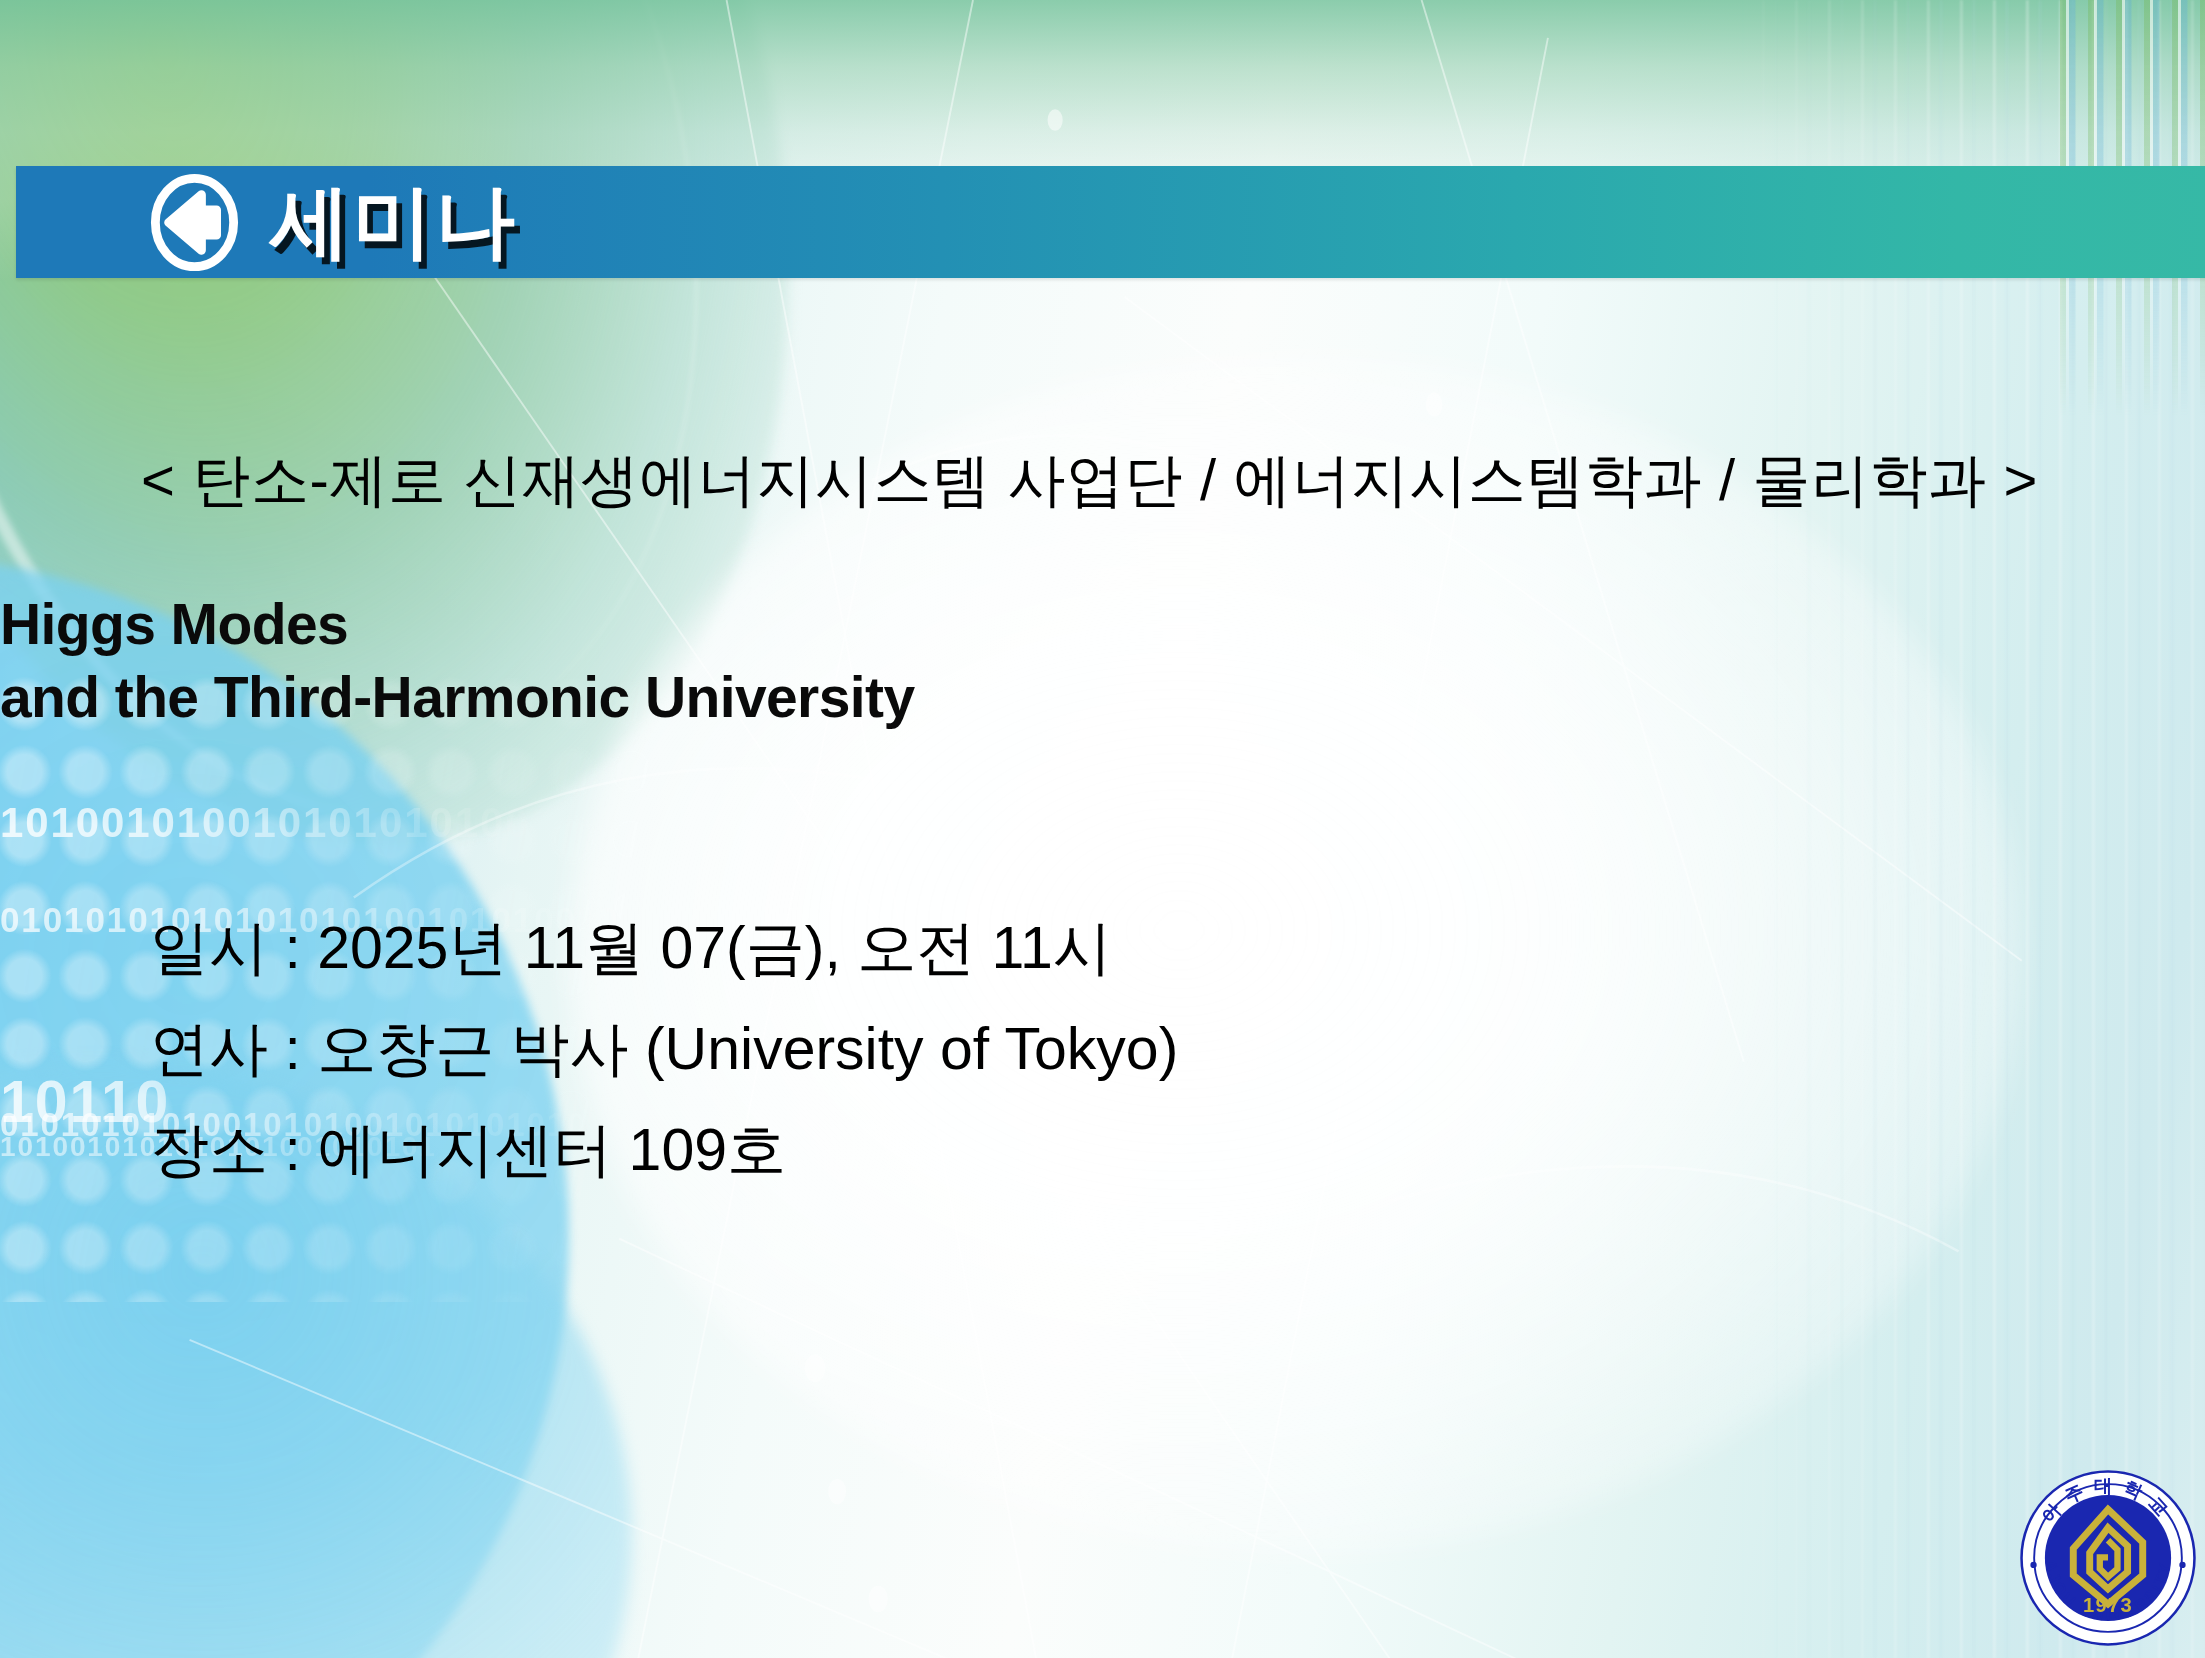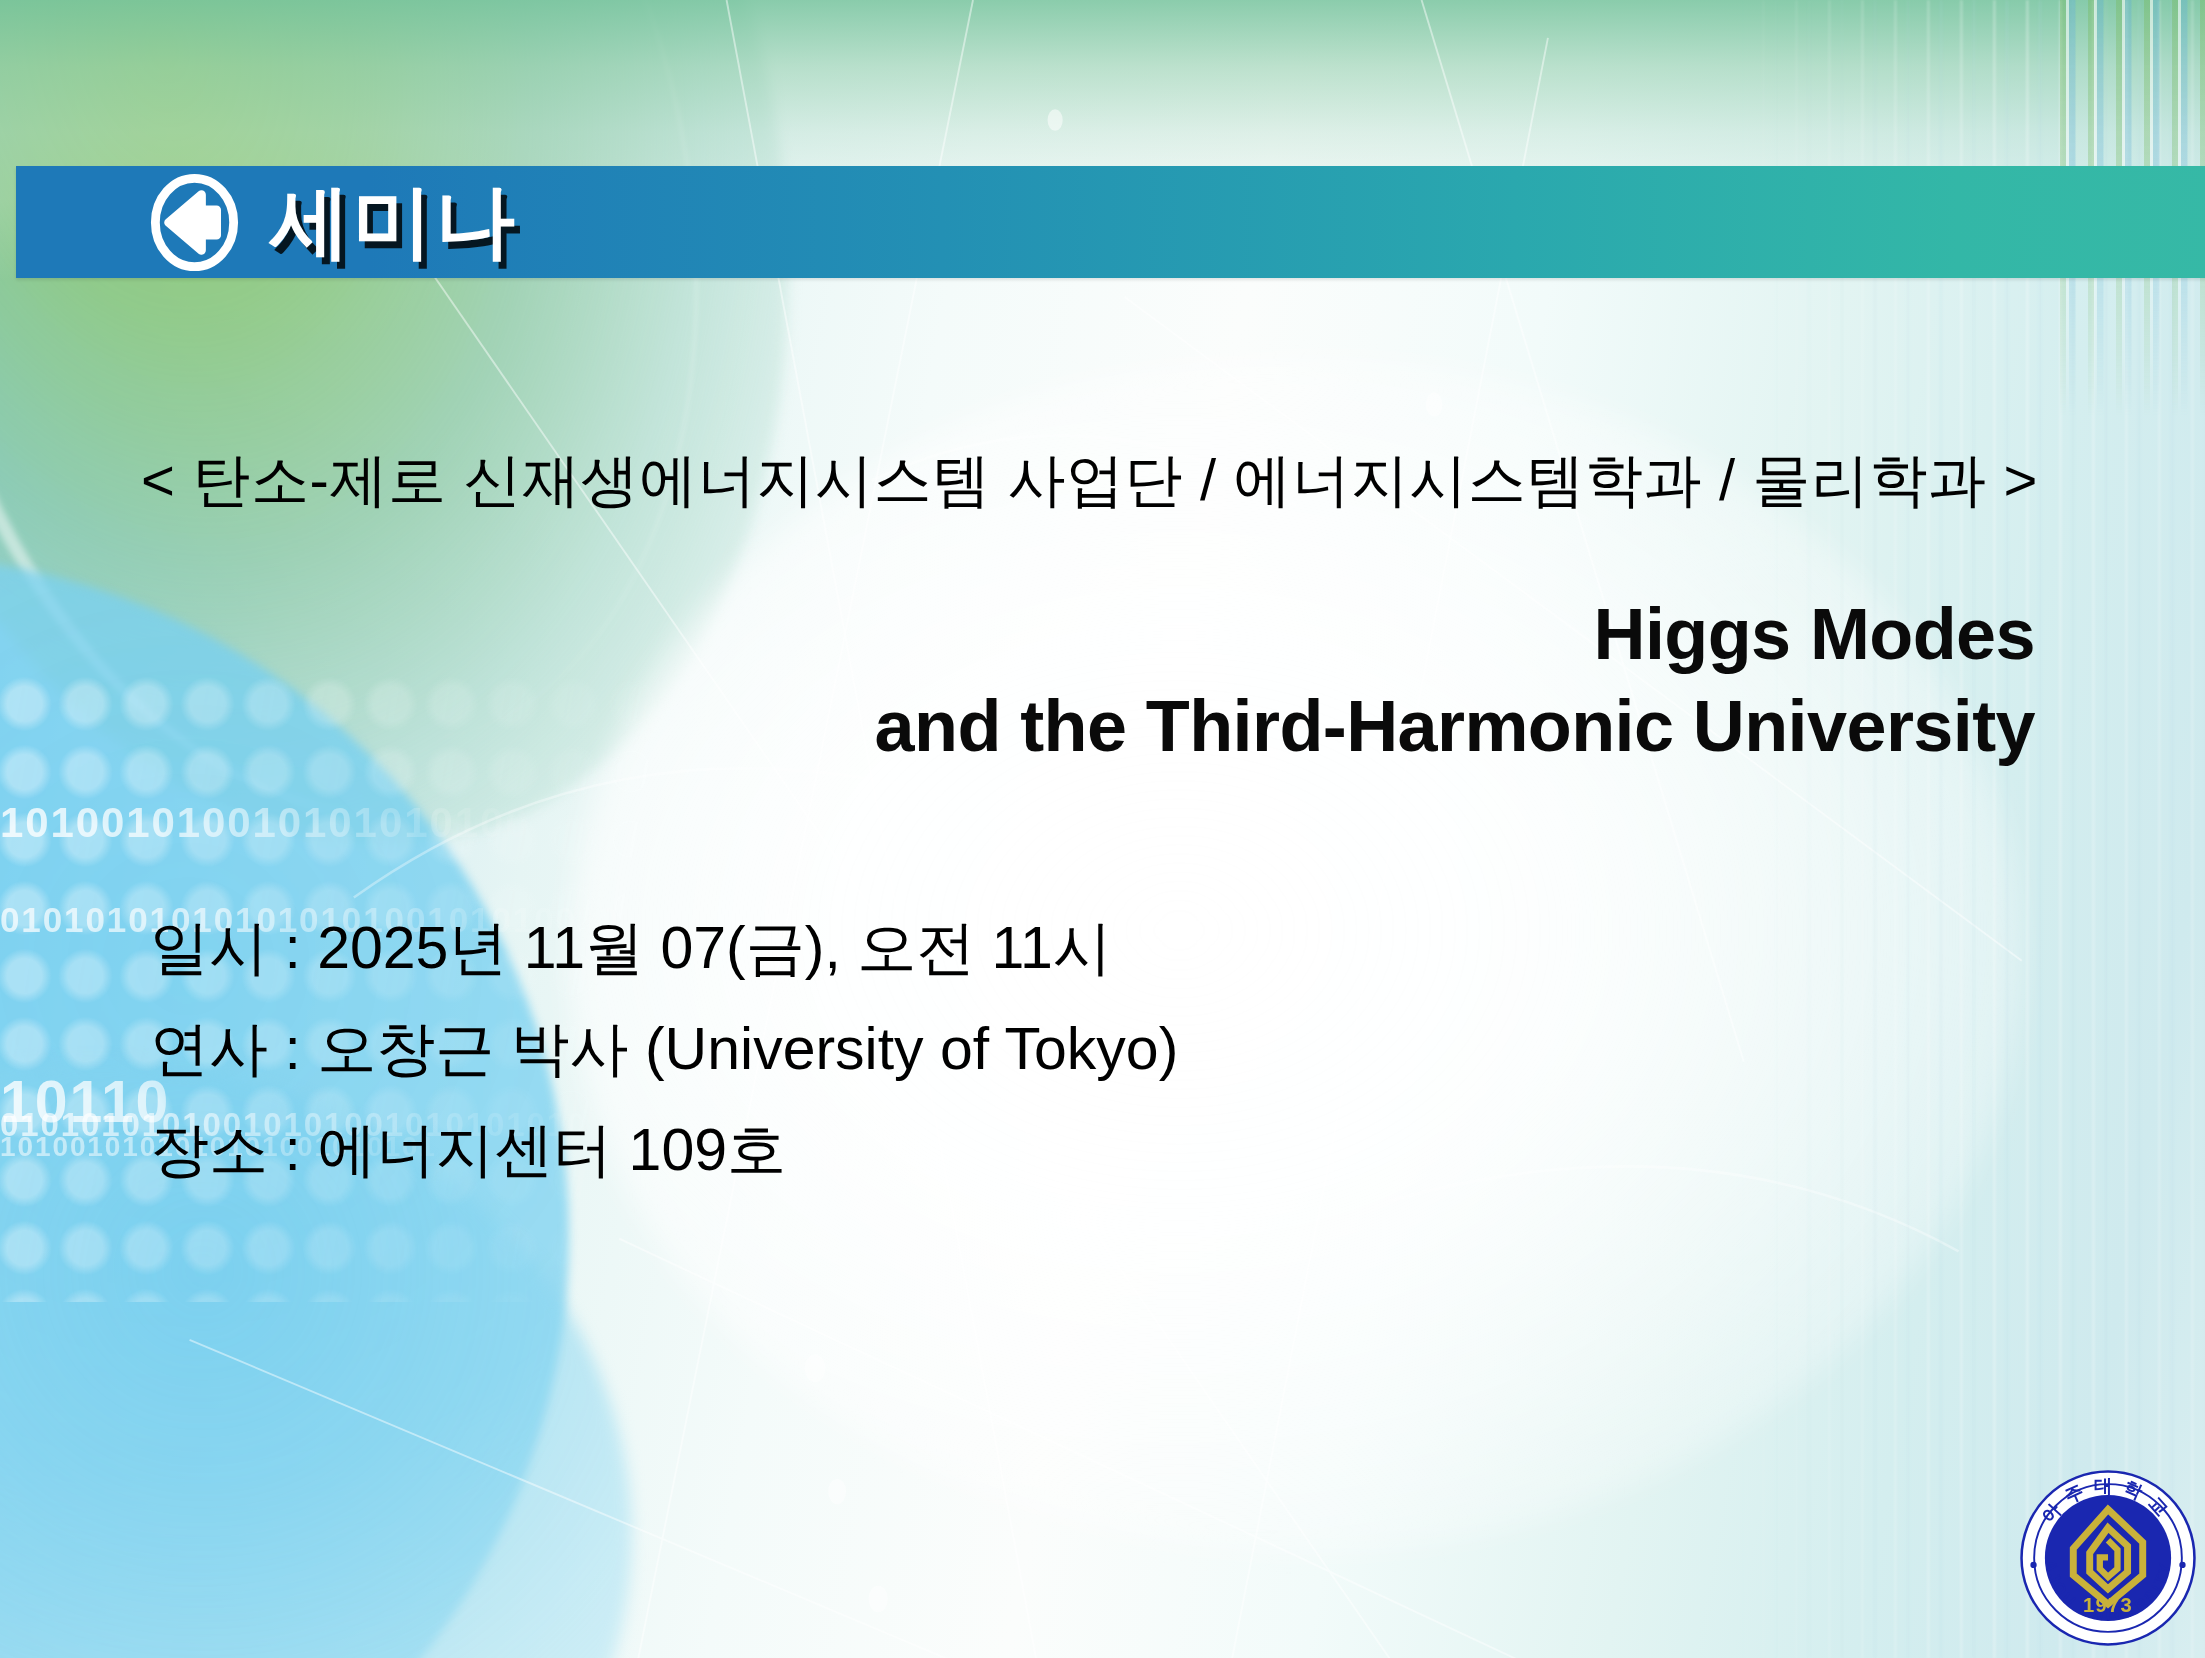--- a/index.html
+++ b/index.html
@@ -236,23 +236,23 @@
     font-size: 58px;
     font-weight: 400;
     letter-spacing: 0.6px;
     white-space: nowrap;
   }
 
   .maintitle {
     position: absolute;
     left: 0; top: 588px;
     width: 2035px;
-    text-align: right;
+    text-align: left;
     color: #0a0a0a;
-    font-size: 72px;
+    font-size: 57px;
     font-weight: 700;
     line-height: 1.28;
     letter-spacing: -0.6px;
   }
   .maintitle .tline { display: block; white-space: nowrap; }
 
   .details {
     position: absolute;
     left: 150px; top: 919px;
     width: 1706px;

